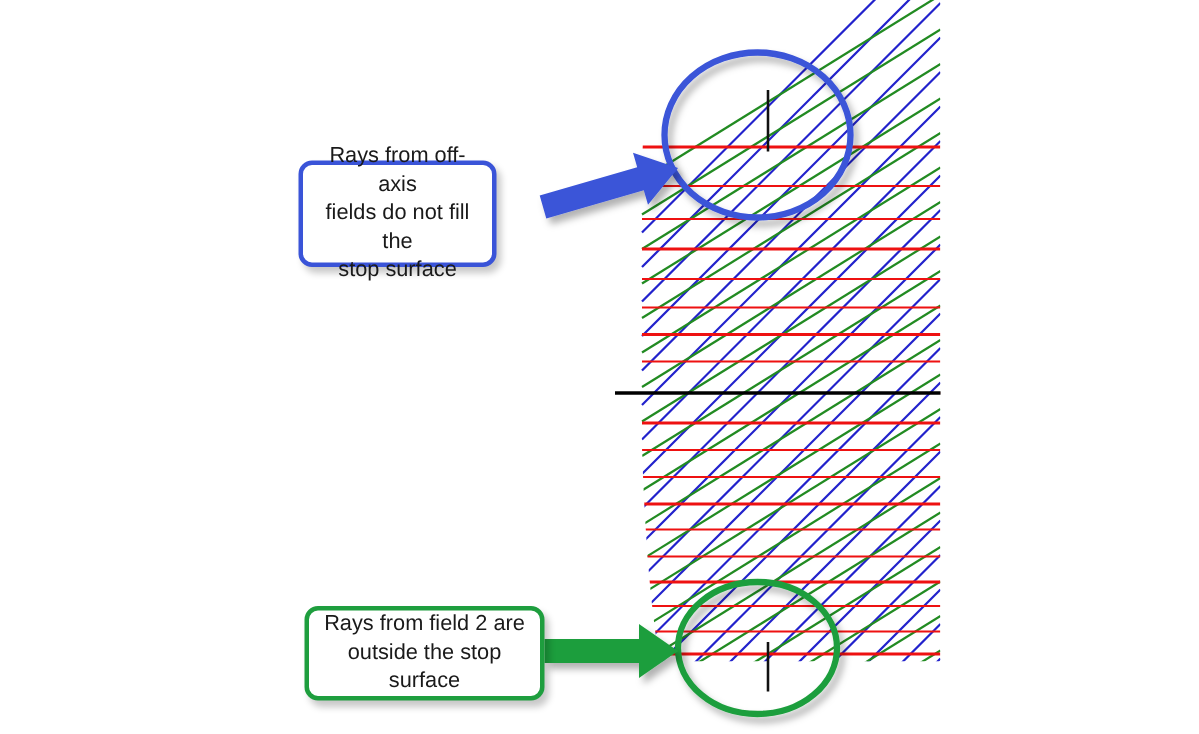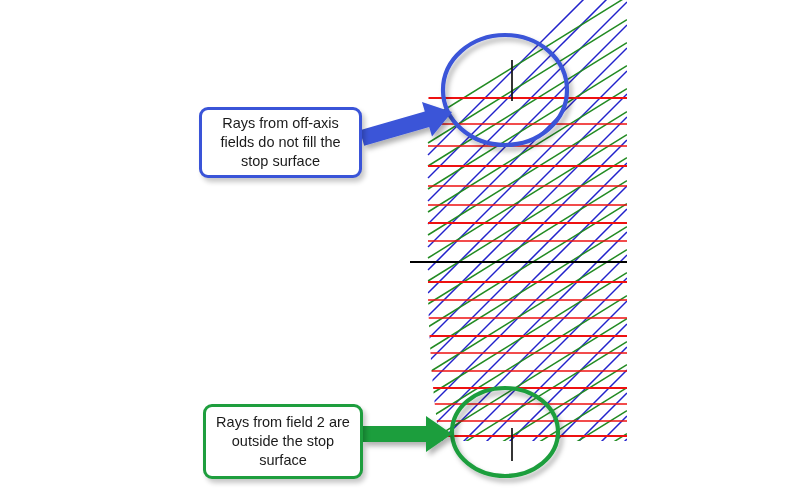--- a/index.html
+++ b/index.html
@@ -9,23 +9,23 @@
   #raysvg{position:absolute;left:0;top:0;width:799px;height:489px;}
 
   .callout{position:absolute;background:#ffffff;border-style:solid;
            border-radius:9px;box-sizing:border-box;
            display:flex;align-items:center;justify-content:center;
            text-align:center;color:#1a1a1a;
            font-size:14.5px;line-height:1.30;font-weight:400;
            box-shadow:3px 4px 5px rgba(0,0,0,0.22);}
   .callout .txt{padding:0 9px;white-space:pre-line;}
 
-  #callout-offaxis{left:199px;top:107px;width:163px;height:71px;
+  #callout-offaxis{left:199px;top:107px;width:132px;height:71px;
                    border-color:#3a54d8;border-width:3px;}
-  #callout-field2{left:203px;top:404px;width:160px;height:75px;
+  #callout-field2{left:203px;top:404px;width:160px;height:63px;
                   border-color:#1e9e3e;border-width:3px;}
 </style>
 </head>
 <body>
 
 <div id="stage">
 
   <svg id="raysvg" viewBox="0 0 799 489">
     <defs>
       <clipPath id="bundleClip">

